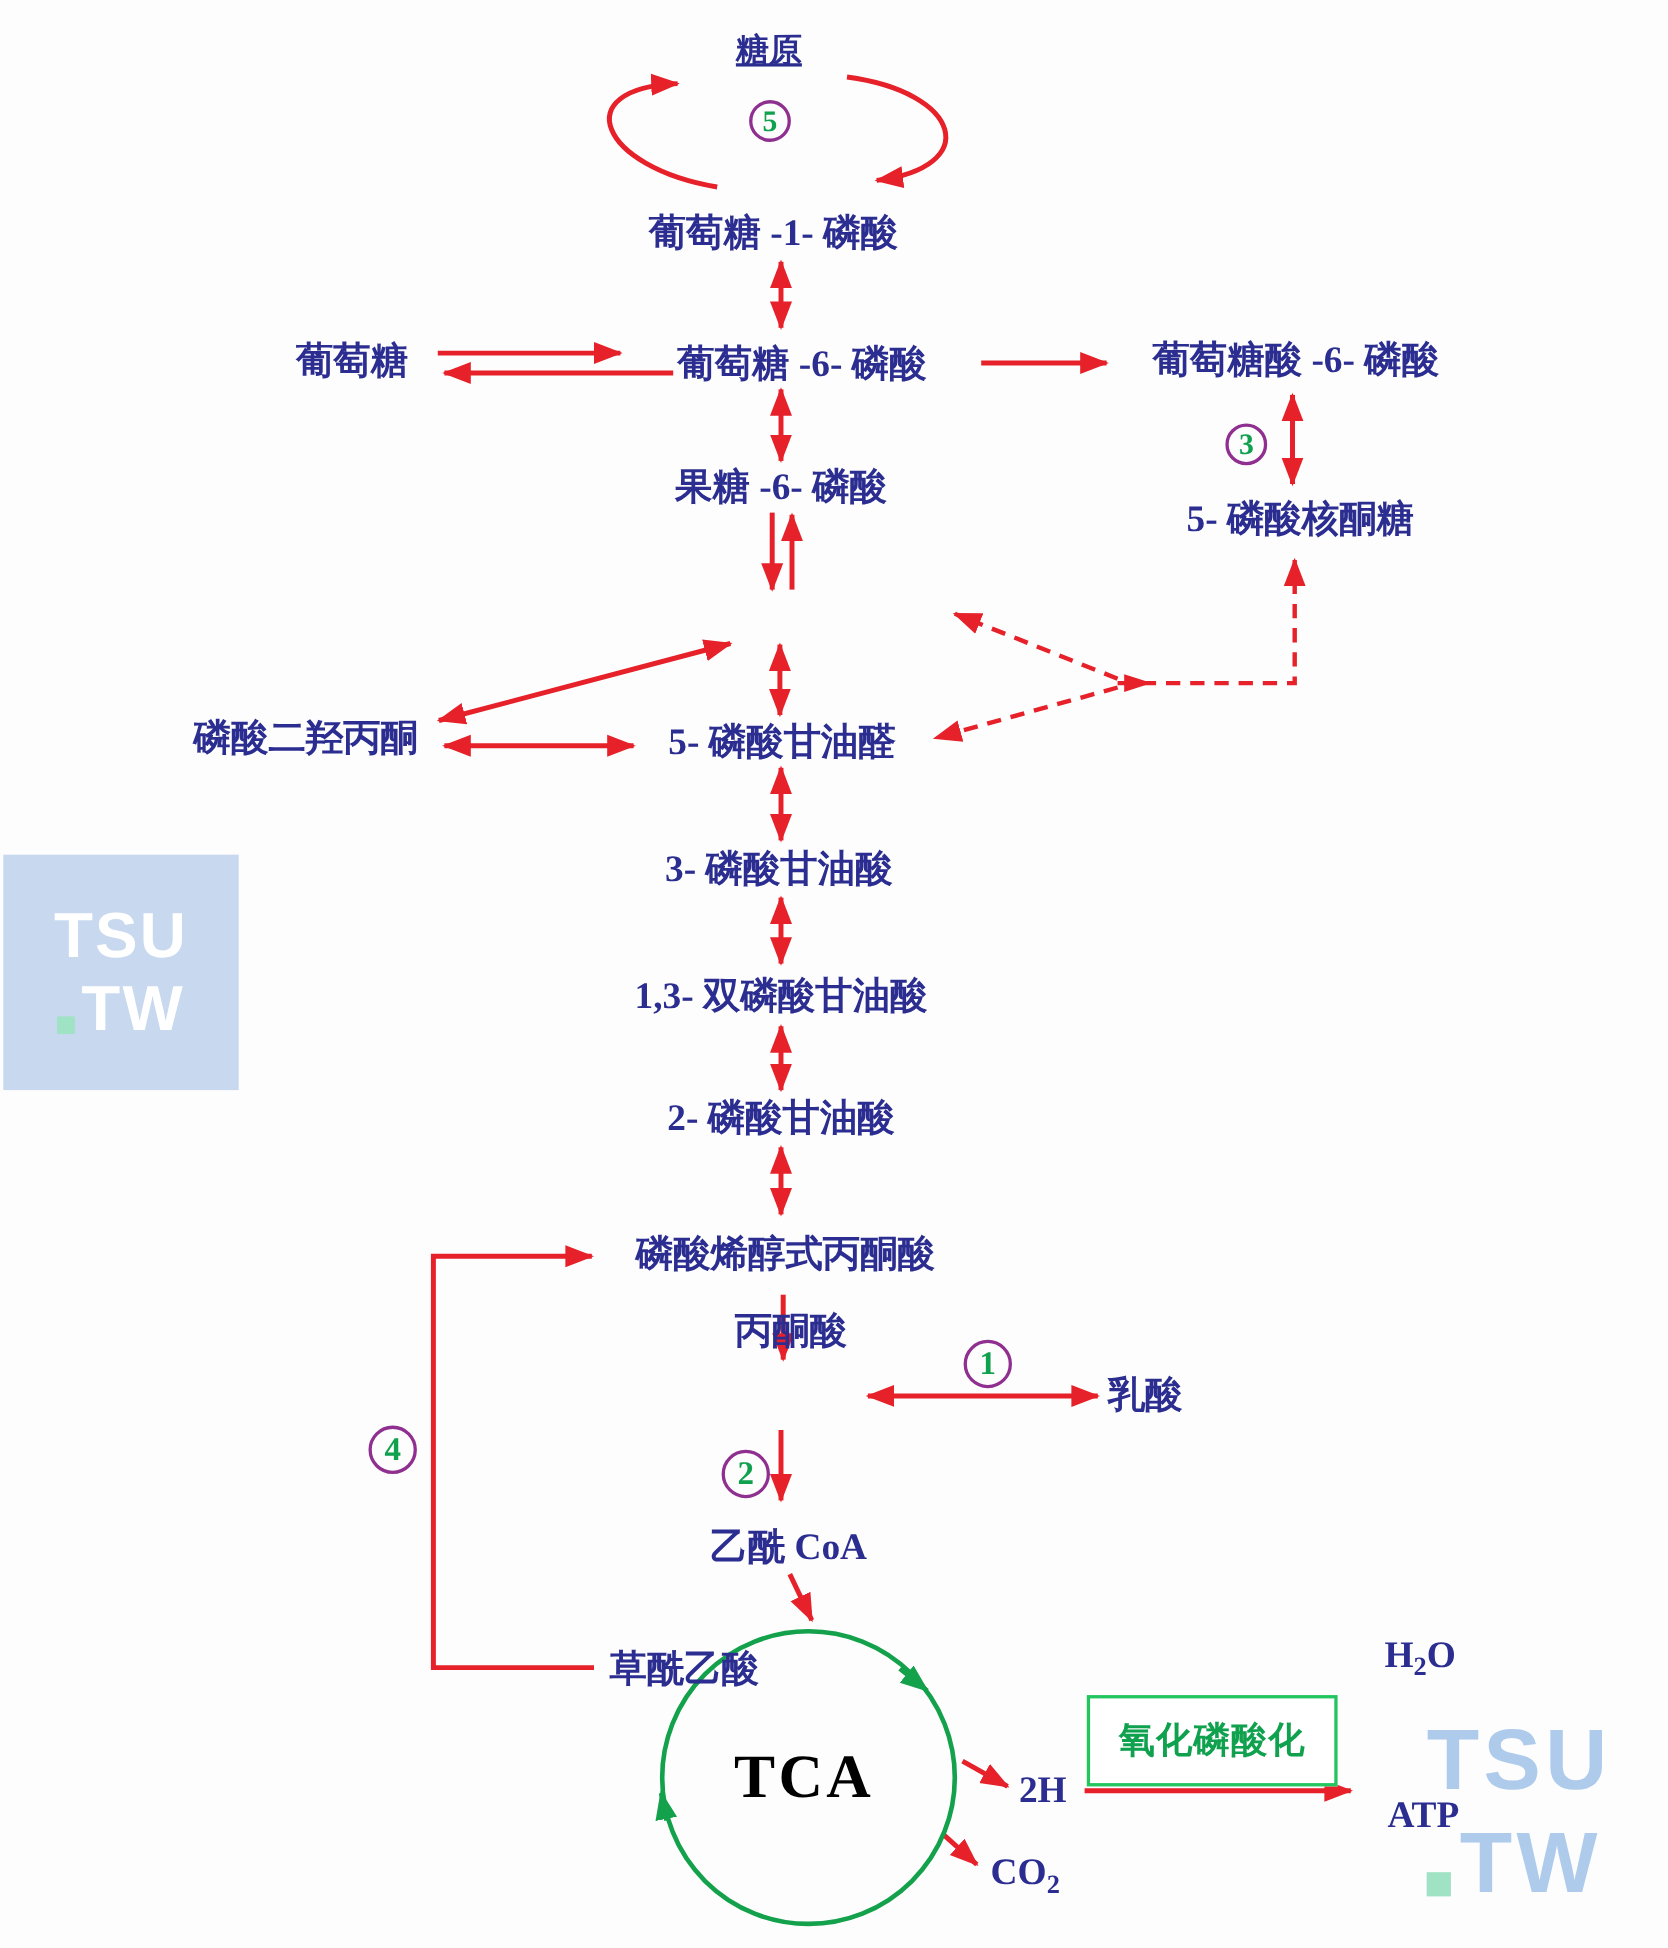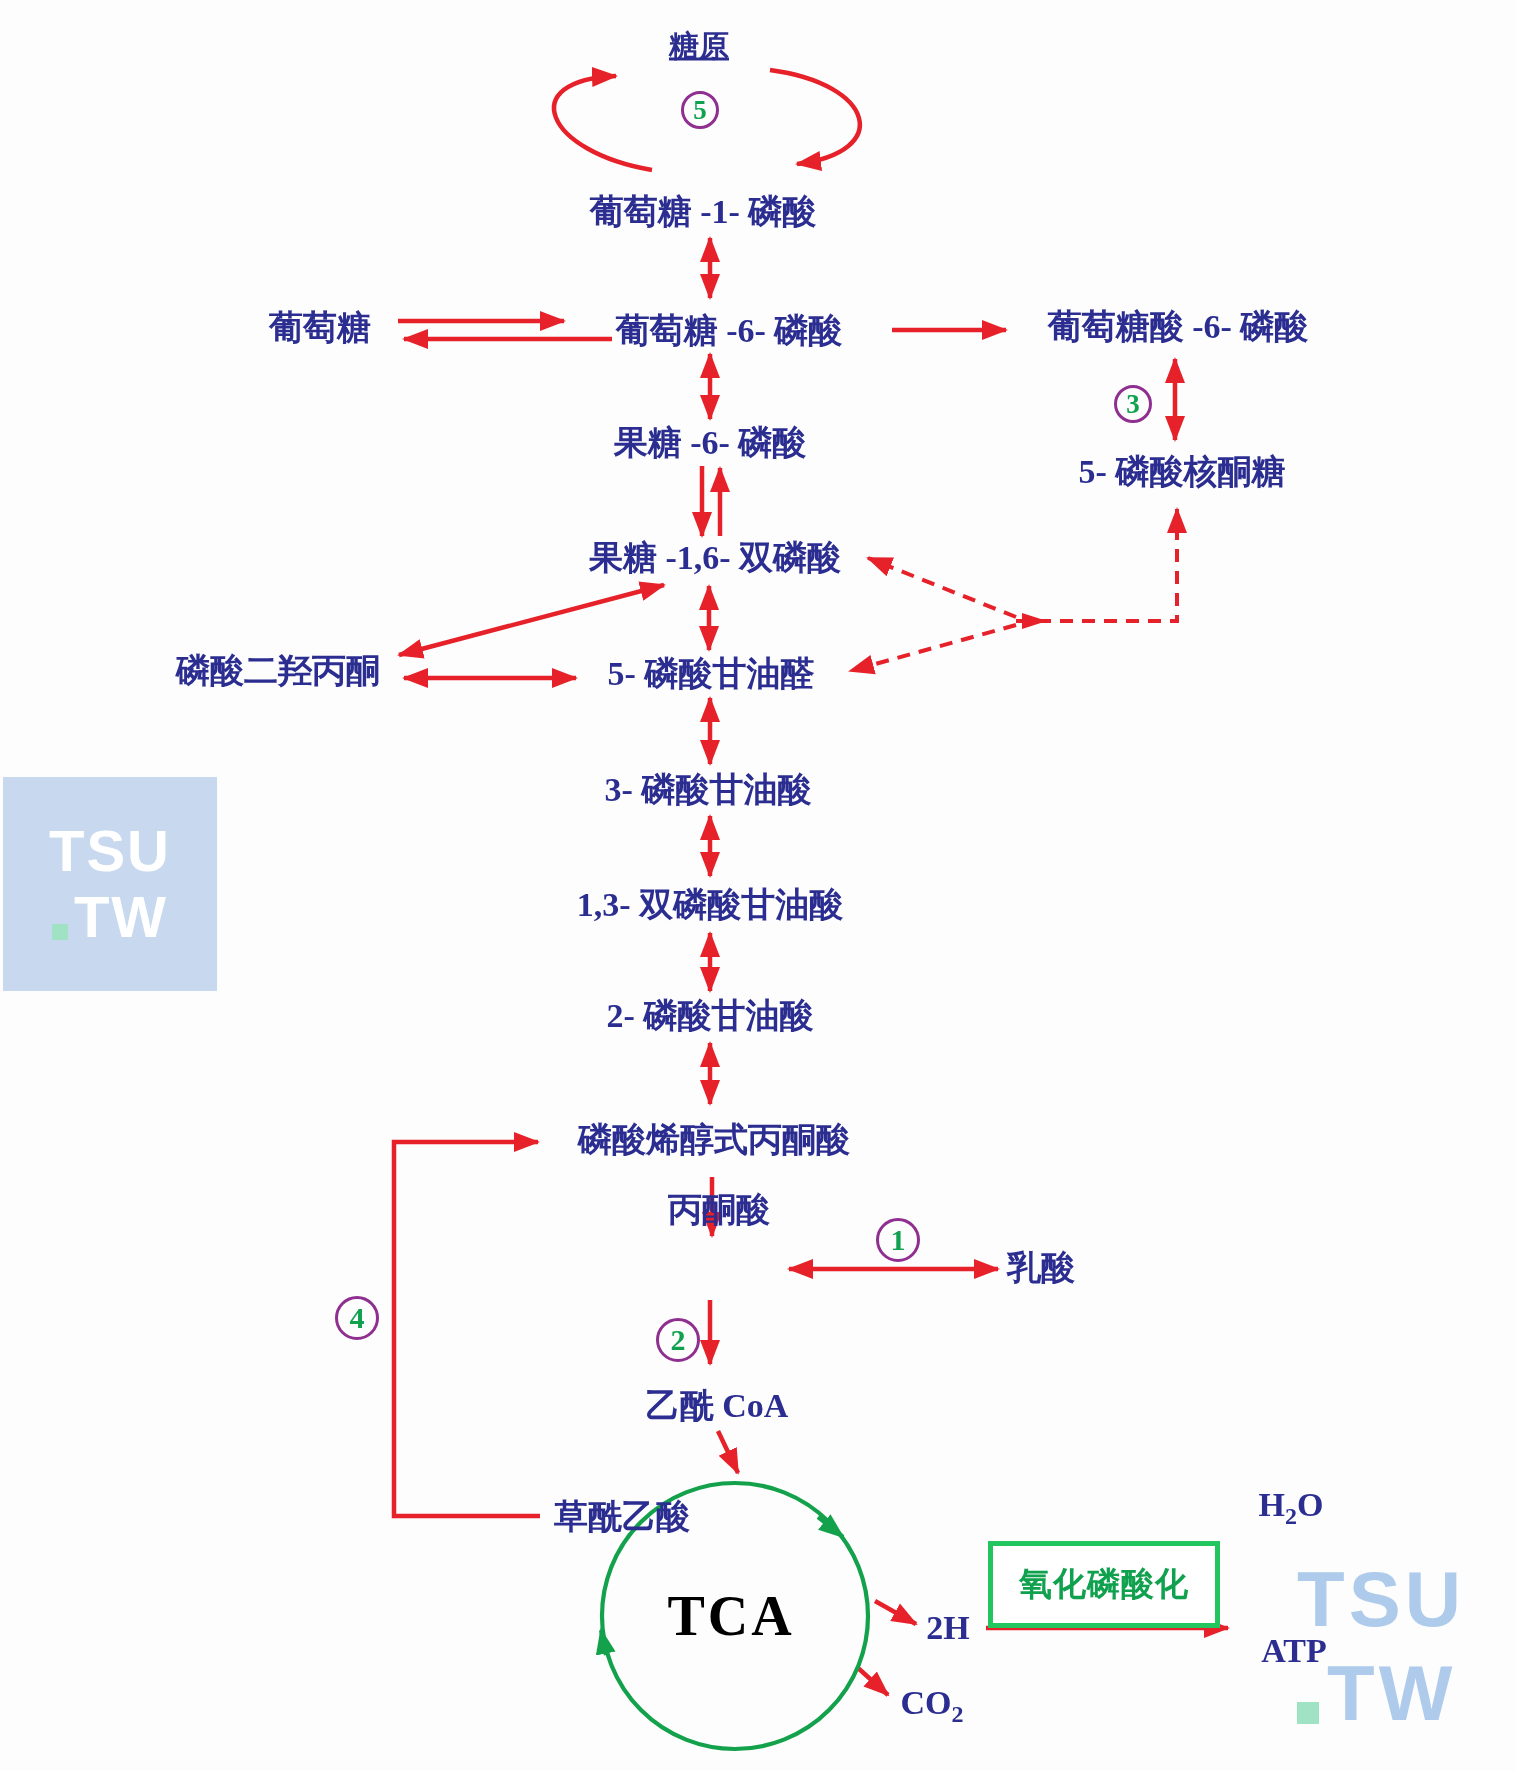--- a/index.html
+++ b/index.html
@@ -41,21 +41,21 @@
   .step{
     position:absolute;transform:translate(-50%,-50%);z-index:2;
     width:38px;height:38px;border:3px solid #8f2f8f;border-radius:50%;
     display:flex;align-items:center;justify-content:center;
     font:bold 30px "Liberation Serif", serif;color:#10a14f;background:transparent;
   }
   .step.sm{width:32px;height:32px;font-size:27px;}
   
   .oxbox{
     position:absolute;left:988px;top:1541px;width:222px;height:77px;z-index:2;
-    border:5px solid #22c55e;background:#ffffff;
+    border:3px solid #22c55e;background:#ffffff;
     display:flex;align-items:center;justify-content:center;
     font:bold 33px "Liberation Serif", serif;color:#10a14f;letter-spacing:1px;
   }
 </style>
 </head>
 <body>
 
 <div id="stage">
 
   <div class="wm-block">
@@ -139,21 +139,20 @@
     </g>
   </svg>
 
   <div class="node small" style="left:699px;top:46px">糖原</div>
   <div class="node" style="left:703px;top:212px">葡萄糖 -1- 磷酸</div>
   <div class="node" style="left:320px;top:328px">葡萄糖</div>
   <div class="node" style="left:729px;top:331px">葡萄糖 -6- 磷酸</div>
   <div class="node" style="left:1178px;top:327px">葡萄糖酸 -6- 磷酸</div>
   <div class="node" style="left:710px;top:443px">果糖 -6- 磷酸</div>
   <div class="node" style="left:1182px;top:472px">5- 磷酸核酮糖</div>
-  <div class="node" style="left:715px;top:558px">果糖 -1,6- 双磷酸</div>
   <div class="node" style="left:278px;top:671px">磷酸二羟丙酮</div>
   <div class="node" style="left:711px;top:674px">5- 磷酸甘油醛</div>
   <div class="node" style="left:708px;top:790px">3- 磷酸甘油酸</div>
   <div class="node" style="left:710px;top:905px">1,3- 双磷酸甘油酸</div>
   <div class="node" style="left:710px;top:1016px">2- 磷酸甘油酸</div>
   <div class="node" style="left:714px;top:1140px">磷酸烯醇式丙酮酸</div>
   <div class="node" style="left:719px;top:1210px">丙酮酸</div>
   <div class="node" style="left:1041px;top:1268px">乳酸</div>
   <div class="node" style="left:717px;top:1406px">乙酰 CoA</div>
   <div class="node" style="left:622px;top:1517px">草酰乙酸</div>

